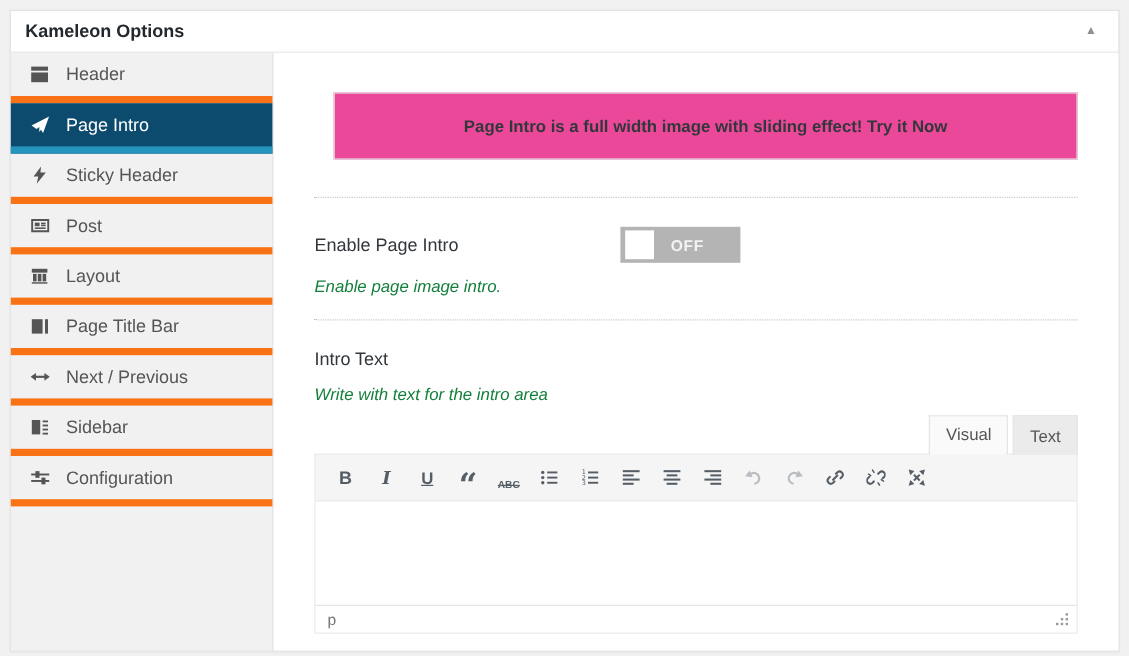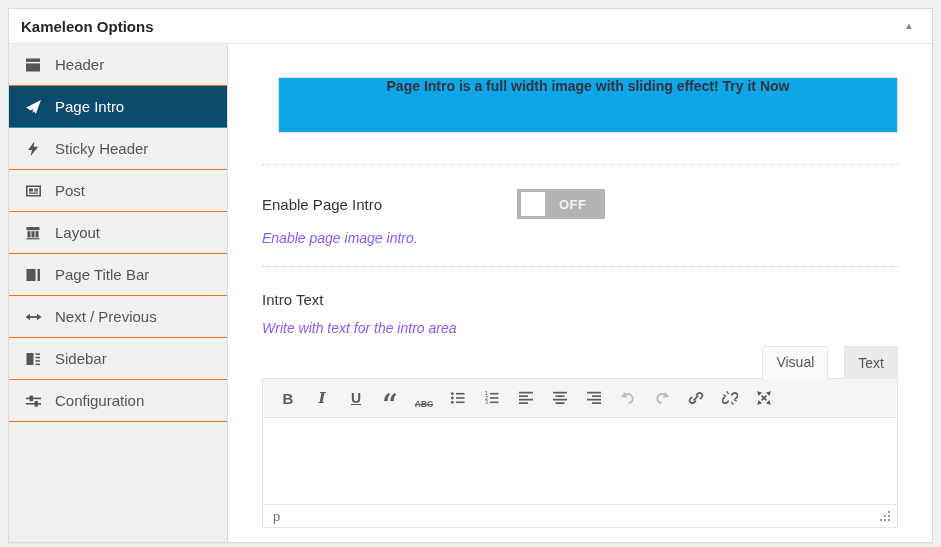--- a/index.html
+++ b/index.html
@@ -41,21 +41,21 @@
   
   .sidebar {
     width: 219px; flex: 0 0 219px;
     margin: 0; padding: 0; list-style: none;
     background: #f1f1f1;
     border-right: 1px solid #dedede;
   }
   .side-item {
     display: flex; align-items: center;
     height: 42px; padding-left: 15px;
-    border-bottom: 1px solid #f97316;
+    border-bottom: 6px solid #f97316;
     font-size: 15px; color: #555;
     cursor: pointer;
   }
   .side-icon {
     width: 18px; height: 16px; margin-right: 13px;
     display: inline-flex; align-items: center; justify-content: center;
     color: #555;
   }
   .side-icon svg { display: block; }
   .side-item.active {
@@ -63,63 +63,63 @@
     border-bottom-color: #2695bd;
   }
   .side-item.active .side-icon { color: #fff; }
 
   
   .main {
     flex: 1; background: #fff;
     padding: 33px 34px 0 34px;
   }
   .notice {
-    background: #0ea5e9;
+    background: #ec4899;
     border: 1px solid #e3e3e3;
     height: 56px;
-    display: flex; align-items: flex-start; justify-content: center;
+    display: flex; align-items: center; justify-content: center;
     font-size: 14px; font-weight: 700; color: #32373c; margin-left: 16px;
   }
   .divider { border-top: 1px dotted #c8c8c8; height: 0; }
   .divider.d1 { margin-top: 31px; }
   .divider.d2 { margin-top: 20px; }
 
   .field { margin-top: 24px; }
   .field-row { display: flex; align-items: center; }
   .field-label {
     display: inline-block;
     font-size: 15px; font-weight: 400; color: #32373c;
   }
   .field-row .field-label { width: 255px; }
   .field-desc {
     margin: 11px 0 0 0;
-    font-size: 14px; font-style: italic; color: #8b5cf6;
+    font-size: 14px; font-style: italic; color: #15803d;
   }
 
   
   .toggle {
     position: relative;
-    width: 88px; height: 30px;
+    width: 100px; height: 30px;
     background: #b4b4b4; border: none; padding: 0;
     cursor: pointer; display: flex; align-items: center;
   }
   .toggle-knob {
     position: absolute; left: 4px; top: 3px;
     width: 24px; height: 24px; background: #fff;
   }
   .toggle-state {
     margin-left: 42px;
     font-size: 13px; font-weight: 700; letter-spacing: .5px;
     color: #f3f3f3;
   }
 
   
   .editor-wrap { margin-top: 10px; }
   .editor-tabs {
-    display: flex; justify-content: flex-end; gap: 16px;
+    display: flex; justify-content: flex-end; gap: 4px;
     position: relative; z-index: 2; margin-bottom: -1px;
   }
   .etab {
     font-family: inherit; font-size: 14px; color: #555;
     padding: 7px 13px 8px; cursor: pointer;
     background: #ebebeb; border: 1px solid #e5e5e5; border-bottom: none;
   }
   .etab.active { background: #fafafa; padding-bottom: 9px; }
 
   .editor-frame { border: 1px solid #e5e5e5; background: #fff; }

